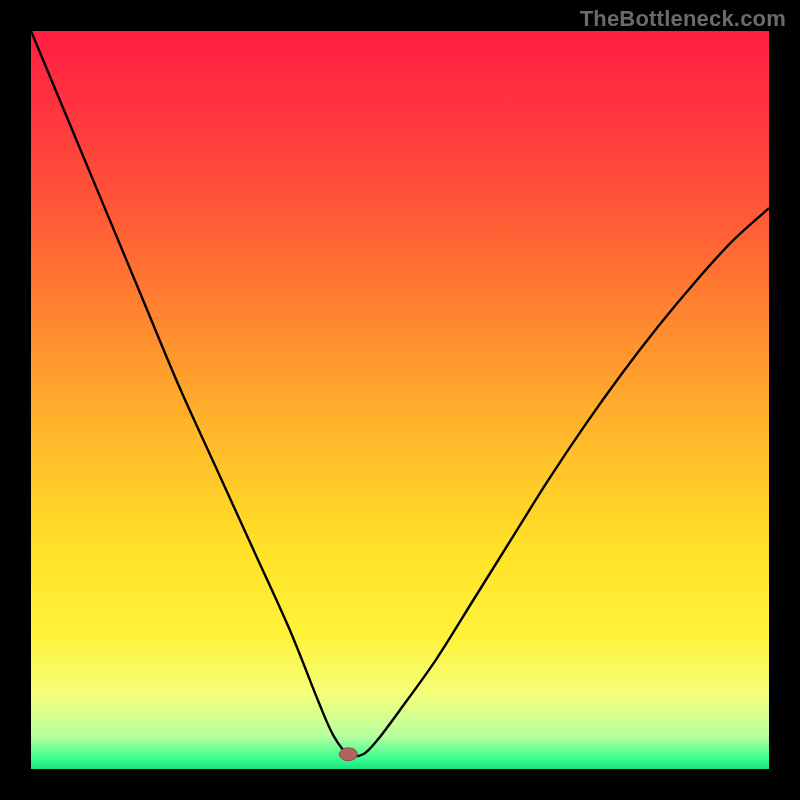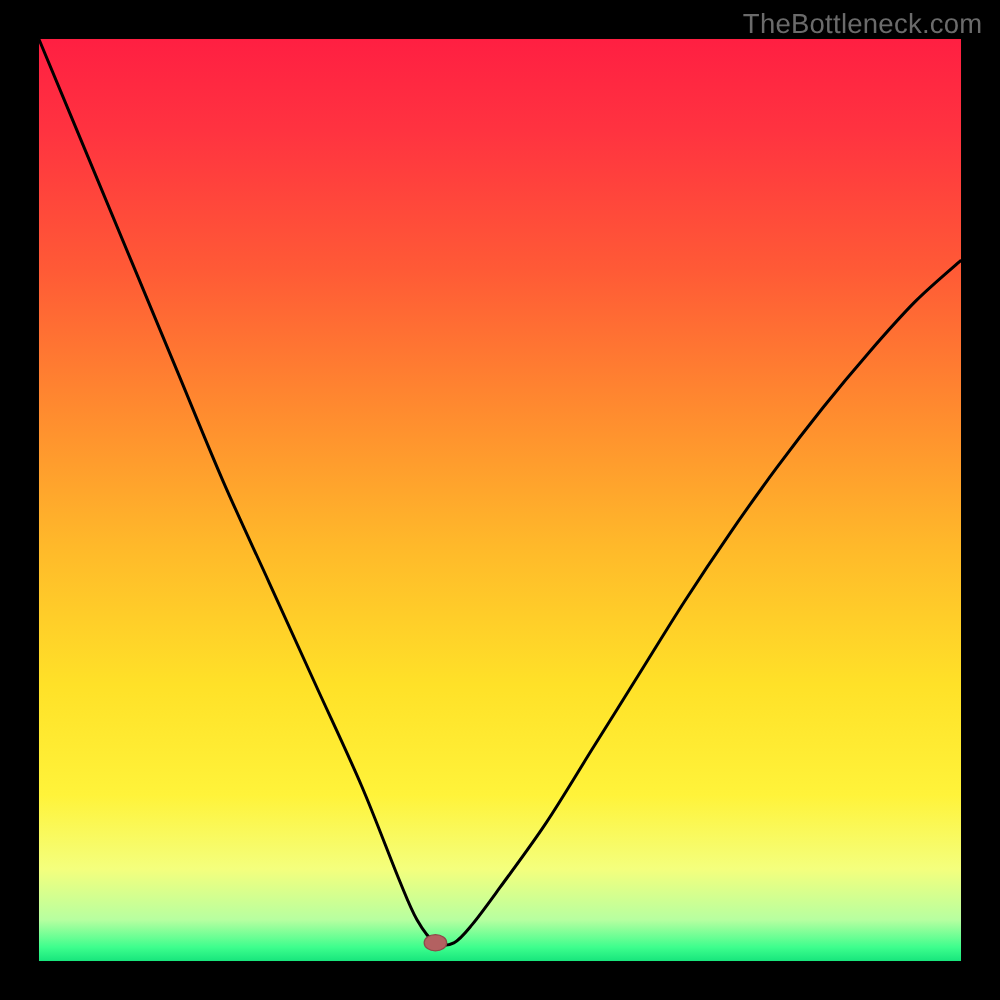--- a/index.html
+++ b/index.html
@@ -16,21 +16,21 @@
     width: 800px;
     height: 800px;
     background: #000;
   }
   .watermark {
     position: absolute;
     top: 6px;
     right: 14px;
     color: #6b6b6b;
     font-size: 22px;
-    font-weight: 400;
+    font-weight: 700;
     letter-spacing: 0.2px;
     z-index: 5;
   }
   .plot-area {
     position: absolute;
     left: 31px;
     top: 31px;
     width: 738px;
     height: 738px;
     overflow: hidden;

